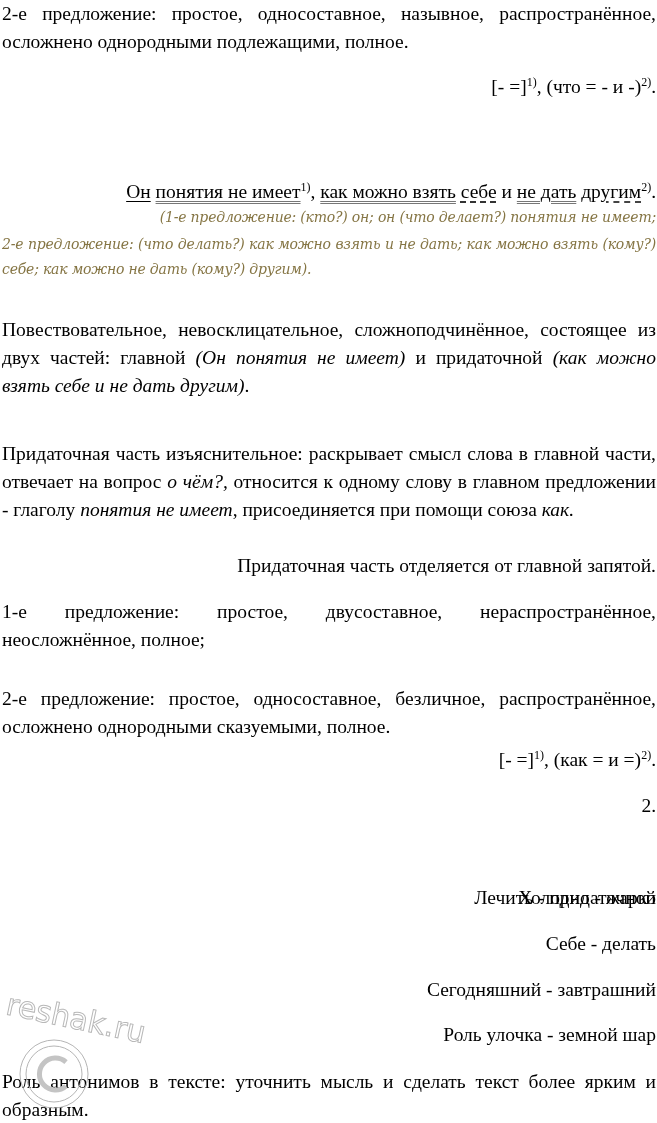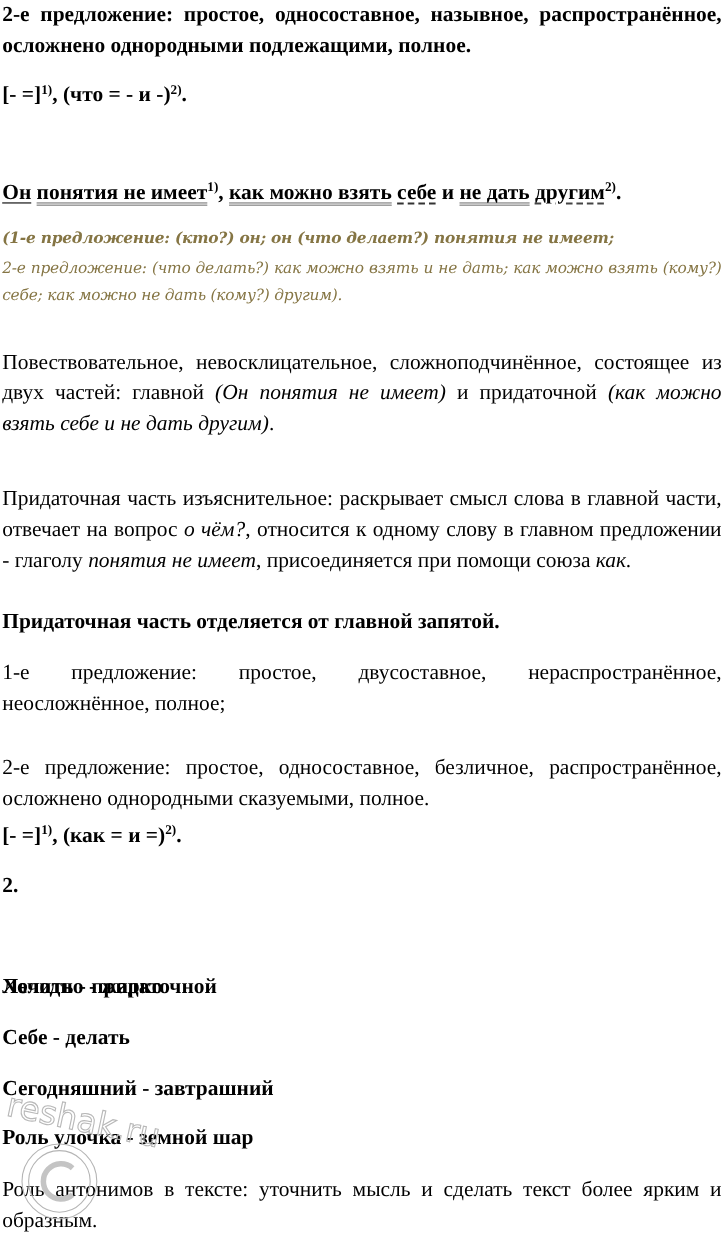--- a/index.html
+++ b/index.html
@@ -23,21 +23,21 @@
     }
     p {
       margin: 0;
       font-size: 19.5px;
       line-height: 28px;
       text-align: justify;
       position: absolute;
       left: 0;
       width: 654px;
     }
-    p.nojust { text-align: left; font-weight: bold; }
+    p.nojust { text-align: right; }
     sup {
       font-size: 12px;
       line-height: 0;
       vertical-align: 7px;
     }
     .it { font-style: italic; font-family: Liberation Serif, serif; }
     .note {
       font-family: "DejaVu Serif", "Liberation Serif", serif;
       font-style: italic;
       font-size: 14px;
@@ -73,25 +73,25 @@
       width: 170px;
       height: 131px;
       pointer-events: none;
     }
   </style>
 </head>
 <body>
 
 <div class="doc">
 
-  <p style="top:0px;font-weight:bold;">2-е предложение: простое, односоставное, назывное, распространённое, осложнено однородными подлежащими, полное.</p>
+  <p style="top:0px;">2-е предложение: простое, односоставное, назывное, распространённое, осложнено однородными подлежащими, полное.</p>
 
   <p class="nojust" style="top:73px;"><span>[- =]</span><sup>1)</sup><span>, (что = - и -)</span><sup>2)</sup><span>.</span></p>
 
-  <p class="nojust" style="top:162px;"><span class="u-single">Он</span><span> </span><span class="u-double">понятия не имеет</span><sup>1)</sup><span>, </span><span class="u-double">как можно взять</span><span> </span><span class="u-dashed">себе</span><span> и </span><span class="u-double">не дать</span><span> </span><span class="u-wavy">другим</span><sup>2)</sup><span>.</span></p>
+  <p class="nojust" style="top:178px;"><span class="u-single">Он</span><span> </span><span class="u-double">понятия не имеет</span><sup>1)</sup><span>, </span><span class="u-double">как можно взять</span><span> </span><span class="u-dashed">себе</span><span> и </span><span class="u-double">не дать</span><span> </span><span class="u-wavy">другим</span><sup>2)</sup><span>.</span></p>
 
   <p class="note nojust" style="top:205px;">(1-е предложение: (кто?) он; он (что делает?) понятия не имеет;</p>
   <p class="note" style="top:232px;">2-е предложение: (что делать?) как можно взять и не дать; как можно взять (кому?) себе; как можно не дать (кому?) другим).</p>
 
   <p style="top:316px;"><span>Повествовательное, невосклицательное, сложноподчинённое, состоящее из двух частей: главной </span><span class="it">(Он понятия не имеет)</span><span> и придаточной </span><span class="it">(как можно взять себе и не дать другим)</span><span>.</span></p>
 
   <p style="top:440px;"><span>Придаточная часть изъяснительное: раскрывает смысл слова в главной части, отвечает на вопрос </span><span class="it">о чём?,</span><span> относится к одному слову в главном предложении - глаголу </span><span class="it">понятия не имеет</span><span>, присоединяется при помощи союза </span><span class="it">как.</span></p>
 
   <p class="nojust" style="top:552px;">Придаточная часть отделяется от главной запятой.</p>
 

